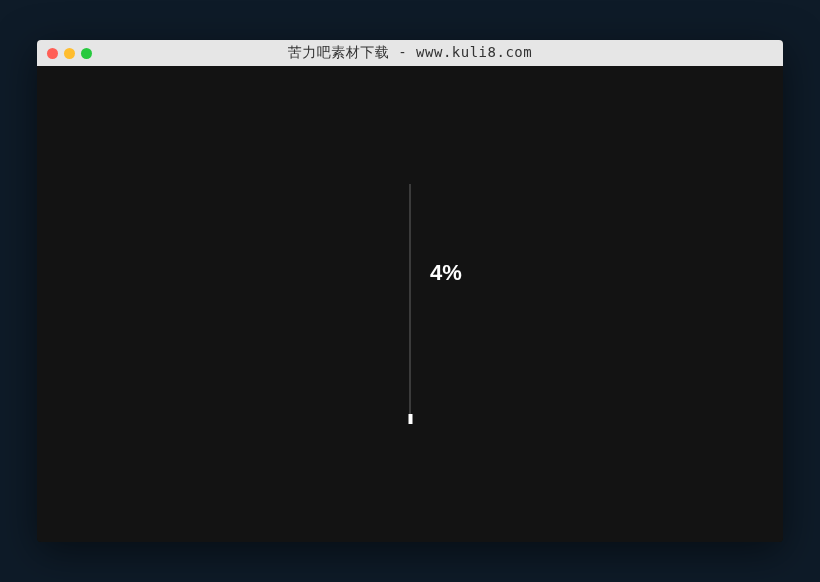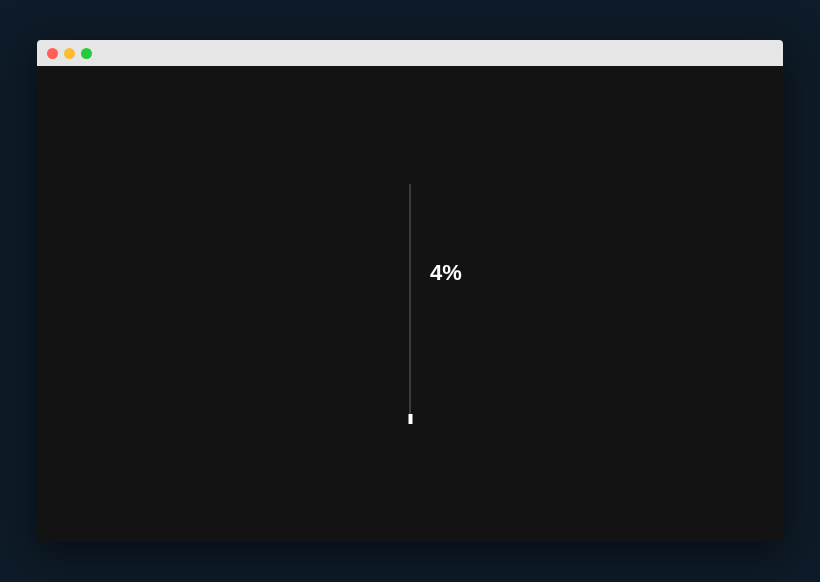--- a/index.html
+++ b/index.html
@@ -103,20 +103,21 @@
 </head>
 <body>
 
 <div class="window">
   <div class="titlebar">
     <div class="traffic-lights">
       <div class="traffic-light tl-red"></div>
       <div class="traffic-light tl-yellow"></div>
       <div class="traffic-light tl-green"></div>
     </div>
+    <div class="titlebar-title">苦力吧素材下载 - www.kuli8.com</div>
   </div>
   <div class="content">
     <div class="loader-area">
       <div class="progress-track">
         <div class="progress-fill"></div>
       </div>
       <div class="progress-label">4%</div>
     </div>
   </div>
 </div>

